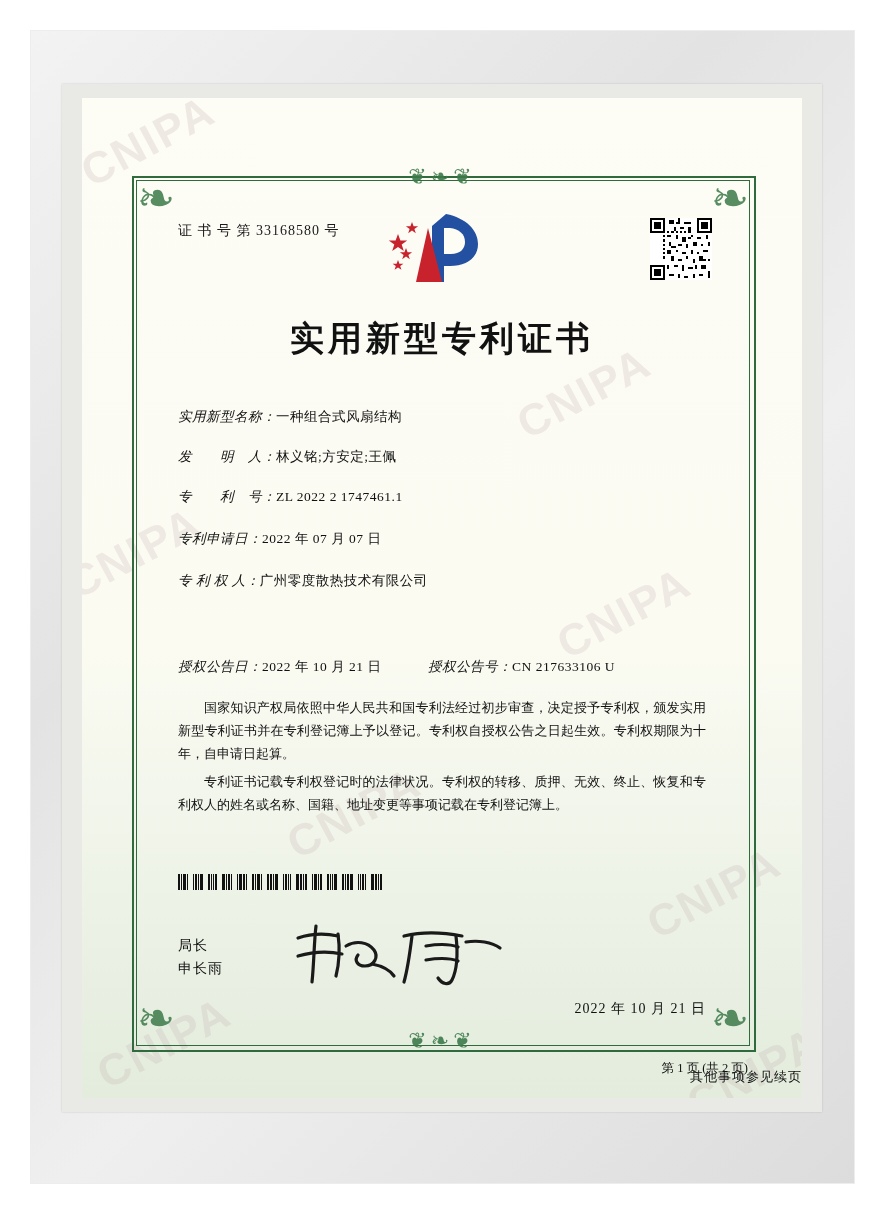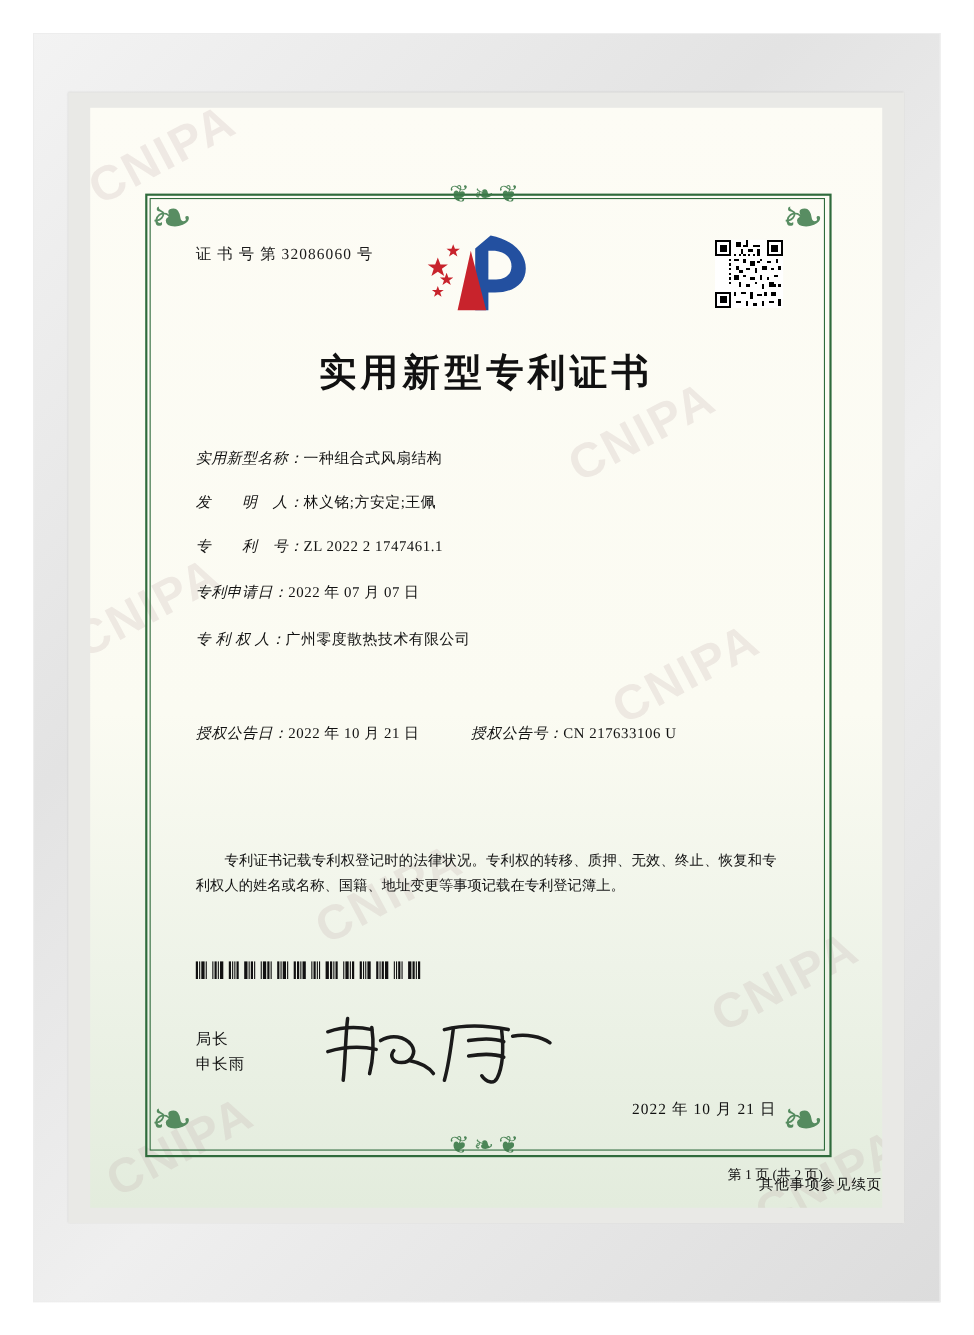--- a/index.html
+++ b/index.html
@@ -274,21 +274,21 @@
 
     <div class="corner" style="left:46px;  top:74px;">❧</div>
     <div class="corner" style="left:620px; top:74px;">❧</div>
     <div class="corner" style="left:46px;  top:894px;">❧</div>
     <div class="corner" style="left:620px; top:894px;">❧</div>
     <div class="topmid-orn">❦❧❦</div>
     <div class="botmid-orn">❦❧❦</div>
 
     <div id="content">
 
-      <div class="cert-no">证 书 号 第 32086060 号</div>
+      <div class="cert-no">证 书 号 第 33168580 号</div>
 
       <div id="emblem">
         <svg viewBox="0 0 120 80" width="120" height="80" xmlns="http://www.w3.org/2000/svg">
 
           <path d="M64 6 C84 10, 96 22, 96 36 C96 50, 84 58, 68 58 L62 58 L62 74 L50 74 L50 18 Z" fill="#2350a0"></path>
           <path d="M62 20 L62 46 L69 46 C78 46, 83 41, 83 34 C83 26, 77 21, 68 20 Z" fill="#fdfcf5"></path>
 
           <path d="M46 20 L60 74 L34 74 Z" fill="#c8232c"></path>
 
           <g fill="#c8232c">
@@ -404,20 +404,21 @@
         <span class="lbl">专 利 权 人：</span><span class="val">广州零度散热技术有限公司</span>
       </div>
 
       <div class="field" style="top:478px;">
         <span class="lbl">授权公告日：</span><span class="val">2022 年 10 月 21 日</span>
       </div>
       <div class="field" style="left:292px; top:478px;">
         <span class="lbl">授权公告号：</span><span class="val">CN 217633106 U</span>
       </div>
 
+      <div class="para" style="top:516px;">国家知识产权局依照中华人民共和国专利法经过初步审查，决定授予专利权，颁发实用新型专利证书并在专利登记簿上予以登记。专利权自授权公告之日起生效。专利权期限为十年，自申请日起算。</div>
       <div class="para" style="top:590px;">专利证书记载专利权登记时的法律状况。专利权的转移、质押、无效、终止、恢复和专利权人的姓名或名称、国籍、地址变更等事项记载在专利登记簿上。</div>
 
       <div id="barcode">
         <i style="width:2px"></i><i style="width:1px"></i><i style="width:3px"></i><i style="width:1px"></i>
         <i style="width:1px"></i><i style="width:2px"></i><i style="width:1px"></i><i style="width:3px"></i>
         <i style="width:2px"></i><i style="width:1px"></i><i style="width:1px"></i><i style="width:2px"></i>
         <i style="width:3px"></i><i style="width:1px"></i><i style="width:2px"></i><i style="width:1px"></i>
         <i style="width:1px"></i><i style="width:3px"></i><i style="width:2px"></i><i style="width:1px"></i>
         <i style="width:2px"></i><i style="width:1px"></i><i style="width:3px"></i><i style="width:1px"></i>
         <i style="width:2px"></i><i style="width:2px"></i><i style="width:1px"></i><i style="width:3px"></i>

